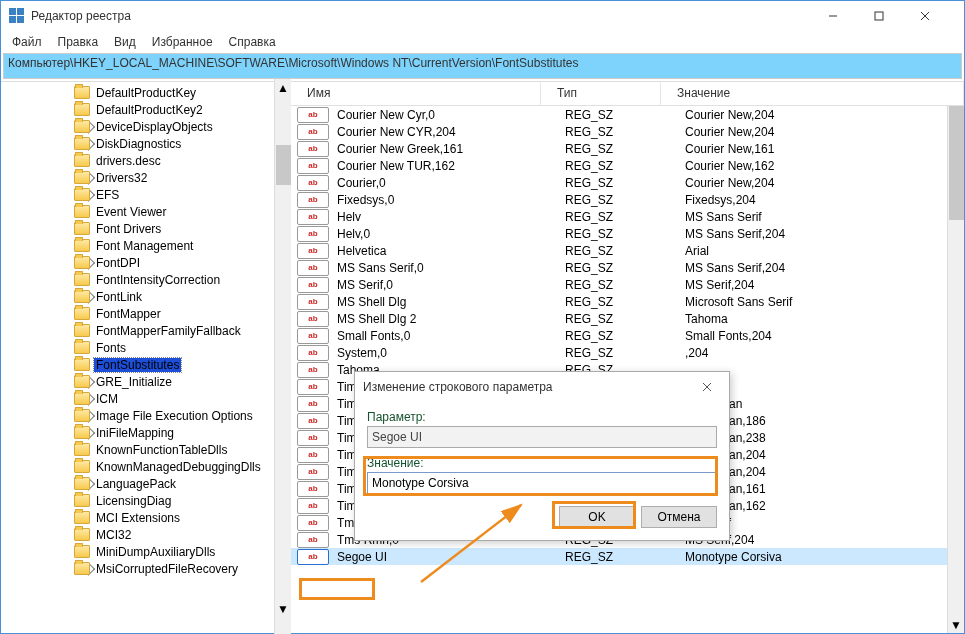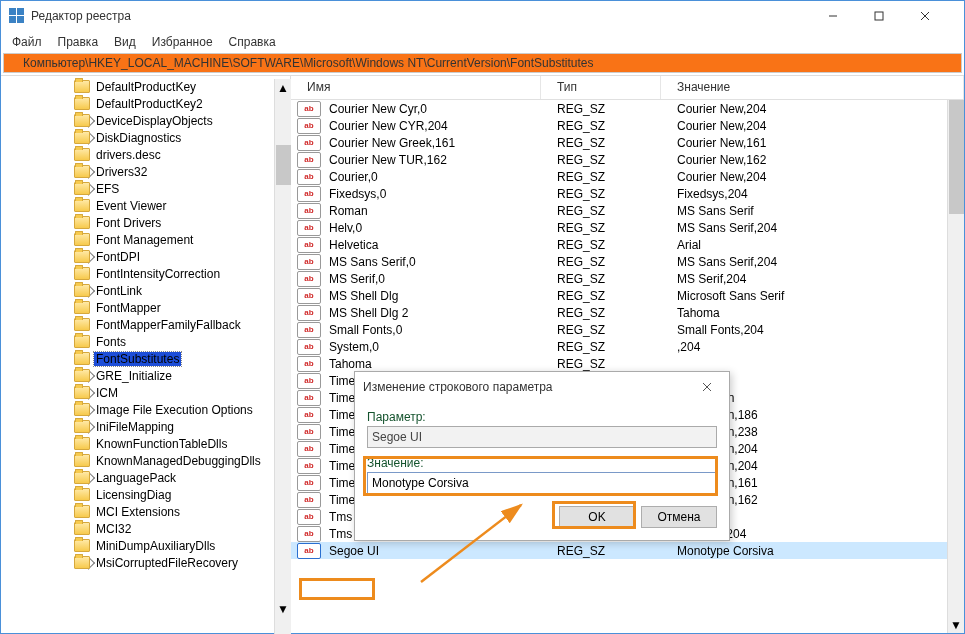--- a/index.html
+++ b/index.html
@@ -6,39 +6,39 @@
     body{background:#fff;overflow:hidden}
     .window{width:965px;height:634px;border:1px solid #4a90d9;display:flex;flex-direction:column;background:#fff;position:relative}
     .titlebar{height:30px;display:flex;align-items:center;padding:0 16px 0 8px;background:#fff}
     .app-icon{width:16px;height:16px;margin-right:6px;display:flex;flex-wrap:wrap}
     .app-icon span{width:7px;height:7px;background:#3b82c4;margin:0 1px 1px 0}
     .title{color:#333;flex:1}
     .win-controls{display:flex}
     .win-btn{width:46px;height:30px;display:flex;align-items:center;justify-content:center;color:#333}
     .menubar{height:22px;display:flex;align-items:center;padding:0 4px;background:#fff;gap:2px}
     .menu-item{padding:2px 7px;color:#333}
-    .addressbar{height:20px;border:1px solid #ccc;margin:0 2px 2px 2px;padding:2px 19px;background:#f97316;color:#333;white-space:nowrap;overflow:hidden}
+    .addressbar{height:26px;border:1px solid #ccc;margin:0 2px 2px 2px;padding:2px 4px;background:#7dd3fc;color:#333;white-space:nowrap;overflow:hidden}
     .content{flex:1;display:flex;overflow:hidden;border-top:1px solid #ddd}
     .tree{width:290px;border-right:1px solid #ddd;overflow:auto;background:#fff;padding-top:2px}
     .tree-row{display:flex;align-items:center;height:17px;padding-left:73px;white-space:nowrap;position:relative}
     .tree-row.has-exp::before{content:"";position:absolute;left:82px;width:8px;height:8px;border:1px solid transparent;border-bottom:1px solid #777;border-right:1px solid #777;transform:rotate(-45deg);top:4px}
     .tree-row .folder-icon{width:16px;height:13px;background:linear-gradient(#ffe9a6,#f7ca4d);border:1px solid #d6a83c;border-radius:1px;margin-right:4px;position:relative;flex-shrink:0}
     .tree-row .folder-icon::before{content:"";position:absolute;top:-3px;left:0;width:6px;height:3px;background:#f7ca4d;border:1px solid #d6a83c;border-bottom:none;border-radius:1px 1px 0 0}
     .tree-row.selected .label{background:#1d4ed8;outline:1px dotted #888}
     .tree-row .label{padding:0 2px}
     .list{flex:1;overflow:auto;position:relative}
     .list-header{display:flex;height:24px;border-bottom:1px solid #e0e0e0;position:sticky;top:0;background:#fff;z-index:2}
     .list-header>div{padding:4px 16px;border-right:1px solid #e6e6e6;color:#333}
     .col-name{width:250px}
     .col-type{width:120px}
     .col-val{flex:1}
     .list-row{display:flex;height:17px;align-items:center}
     .list-row.selected{background:#cce8ff}
     .list-row>div{padding:0 6px;white-space:nowrap;overflow:hidden}
-    .val-icon{width:24px;height:16px;margin-left:6px;margin-right:2px;flex-shrink:0;background:#fff;border:1px solid #999;border-radius:2px;display:flex;align-items:center;justify-content:center;font-size:8px;color:#d02a2a;font-weight:bold}
+    .val-icon{width:32px;height:16px;margin-left:6px;margin-right:2px;flex-shrink:0;background:#fff;border:1px solid #999;border-radius:2px;display:flex;align-items:center;justify-content:center;font-size:8px;color:#d02a2a;font-weight:bold}
     .val-icon.sel{border-color:#2a6fd0}
     .scrollbar{position:absolute;right:0;top:0;width:17px;height:100%;background:#f0f0f0;border-left:1px solid #ddd}
     .sb-top,.sb-bot{height:17px;background:#f0f0f0;display:flex;align-items:center;justify-content:center}
     .sb-thumb{position:absolute;left:1px;width:15px;background:#c8c8c8}
     .dialog{position:absolute;left:353px;top:370px;width:376px;background:#fff;border:1px solid #aaa;box-shadow:2px 2px 8px rgba(0,0,0,.2);z-index:5}
     .dlg-title{height:30px;display:flex;align-items:center;padding:0 8px;color:#333;background:#fff}
     .dlg-title span{flex:1}
     .dlg-close{width:28px;height:22px;display:flex;align-items:center;justify-content:center}
     .dlg-body{padding:8px 12px 12px 12px}
     .dlg-label{margin-bottom:2px;color:#14532d}
@@ -248,21 +248,21 @@
             <div class="col-val">Courier New,204</div>
           </div>
           <div class="list-row">
             <span class="val-icon">ab</span>
             <div class="col-name" style="width:228px">Fixedsys,0</div>
             <div class="col-type">REG_SZ</div>
             <div class="col-val">Fixedsys,204</div>
           </div>
           <div class="list-row">
             <span class="val-icon">ab</span>
-            <div class="col-name" style="width:228px">Roman</div>
+            <div class="col-name" style="width:228px">Helv</div>
             <div class="col-type">REG_SZ</div>
             <div class="col-val">MS Sans Serif</div>
           </div>
           <div class="list-row">
             <span class="val-icon">ab</span>
             <div class="col-name" style="width:228px">Helv,0</div>
             <div class="col-type">REG_SZ</div>
             <div class="col-val">MS Sans Serif,204</div>
           </div>
           <div class="list-row">

